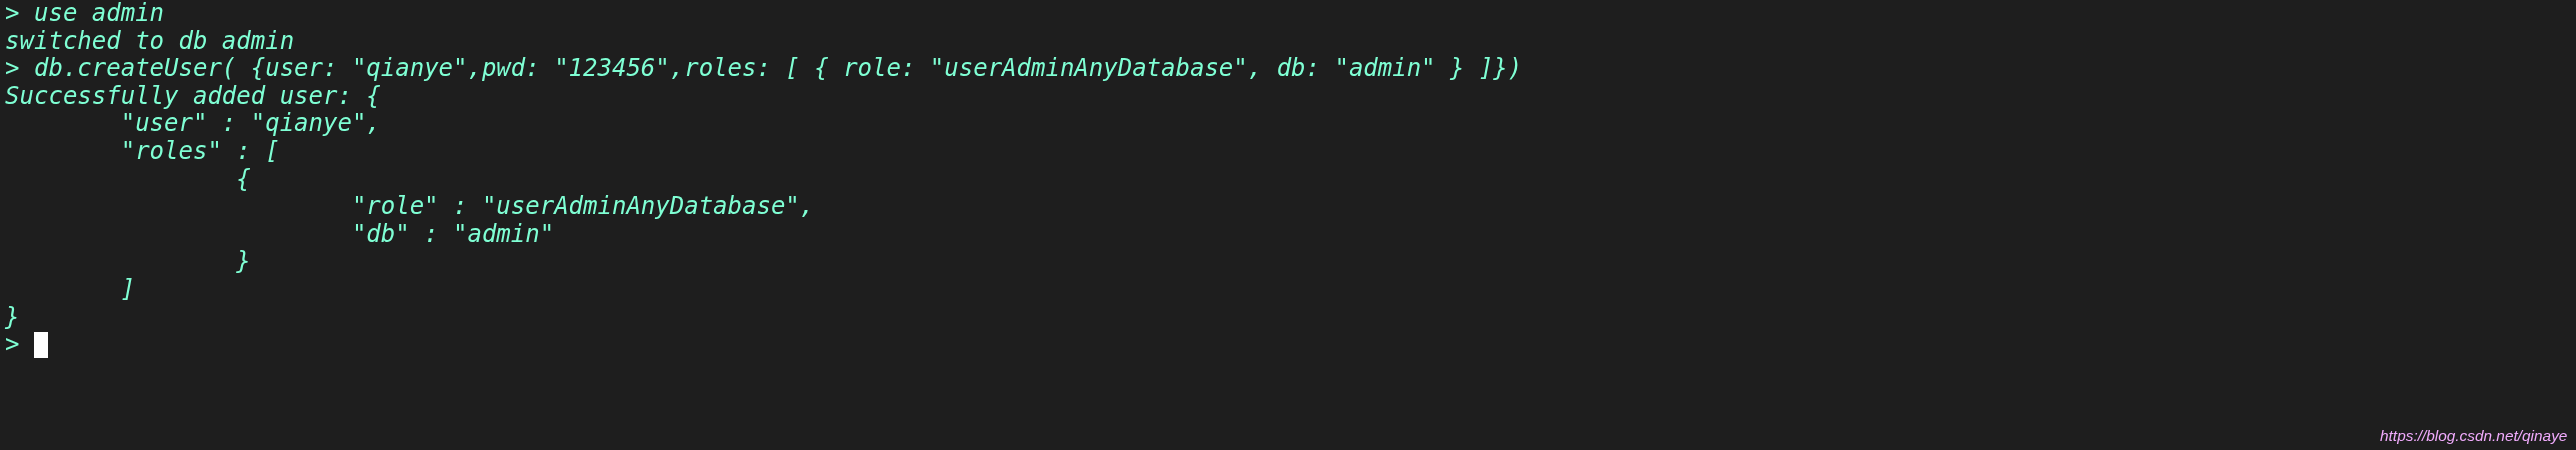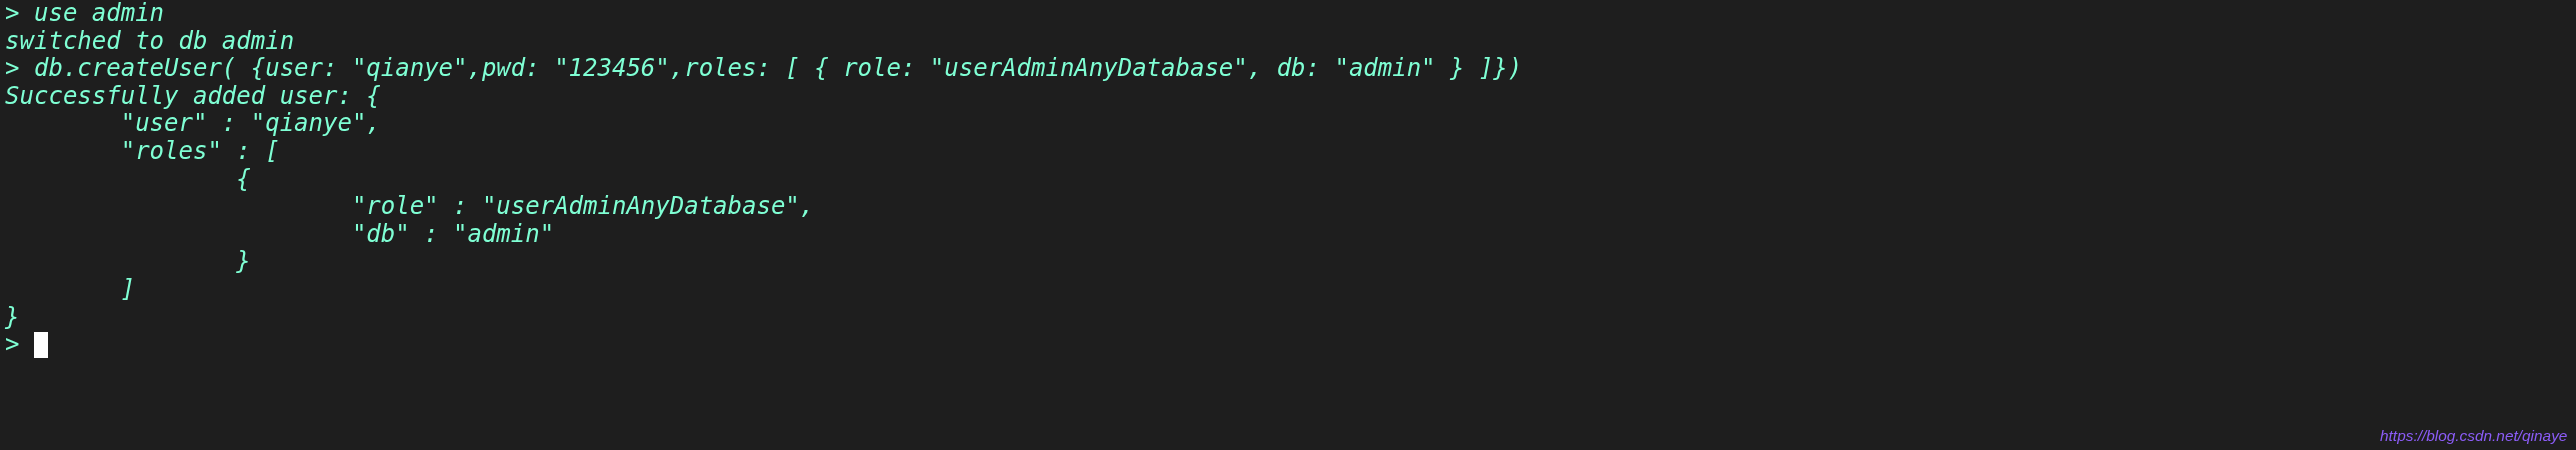--- a/index.html
+++ b/index.html
@@ -34,21 +34,21 @@
       display: inline-block;
       width: 13.7px;
       height: 26px;
       background-color: #ffffff;
       vertical-align: text-bottom;
     }
     .watermark {
       position: absolute;
       bottom: 5.1px;
       right: 8.6px;
-      color: #8b5cf6;
+      color: #f0abfc;
       font-size: 15.4px;
       font-family: Arial, sans-serif;
     }
   </style>
 </head>
 <body>
 
 <div class="terminal">
 <pre><span><span class="prompt-symbol">&gt;</span><span> use admin</span></span>
 <span>switched to db admin</span>

